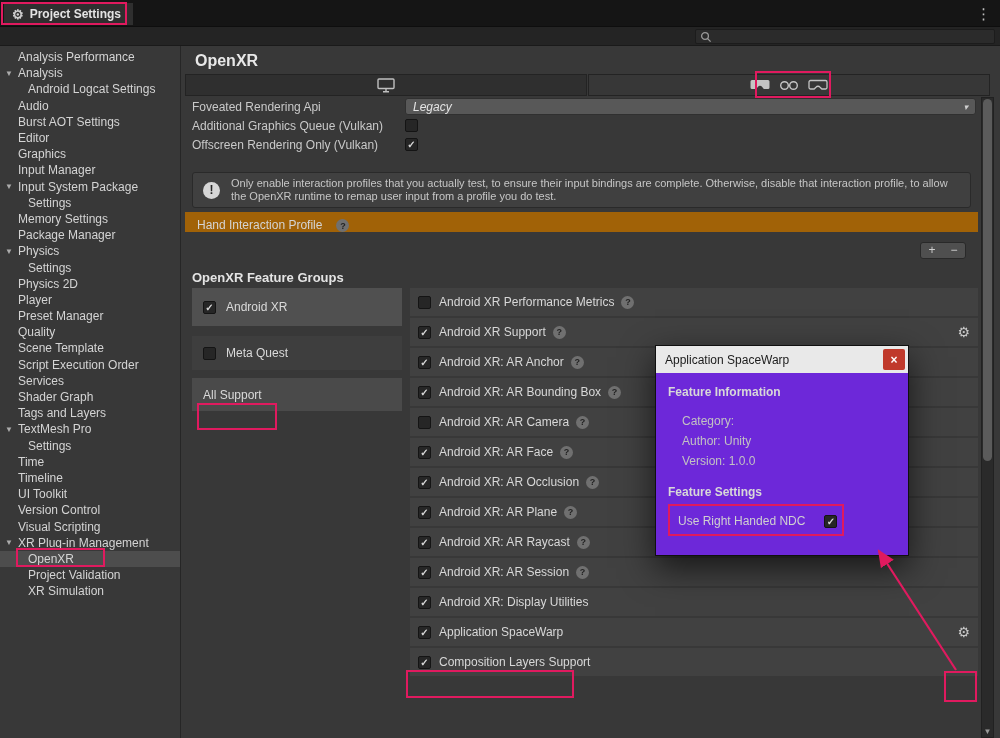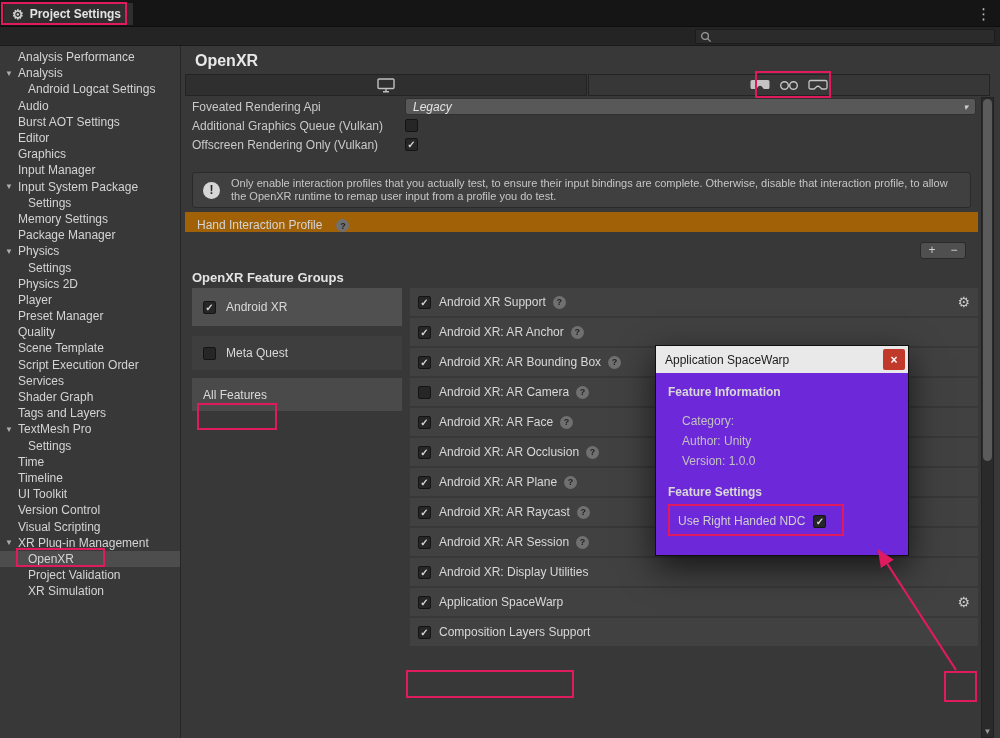--- a/index.html
+++ b/index.html
@@ -72,21 +72,21 @@
 
   
   .popup { position:absolute; left:655px; top:345px; width:254px; z-index:40; box-shadow:0 12px 32px rgba(0,0,0,.65); border:1px solid #101010; }
   .popup-title { height:27px; background:#e9e9e9; display:flex; align-items:center; }
   .popup-title .pt { flex:1; padding-left:9px; color:#1b1b1b; font-size:12px; }
   .popup-close { width:22px; height:21px; margin-right:3px; background:#c0392b; color:#fff; border-radius:2px; display:flex; align-items:center; justify-content:center; font-size:12px; font-weight:bold; }
   .popup-body { background:#6d28d9; padding:12px 12px 22px 12px; color:#c2c2c2; }
   .pb-h { font-weight:bold; color:#d8d8d8; }
   .pb-list { margin:12px 0 0 14px; line-height:20px; }
   .pb-h2 { margin-top:14px; font-weight:bold; color:#d8d8d8; }
-  .ndc-row { margin:12px 0 2px 10px; display:flex; align-items:center; gap:8px; height:20px; color:#d0d0d0; }
+  .ndc-row { margin:12px 0 2px 10px; display:flex; align-items:center; gap:19px; height:20px; color:#d0d0d0; }
 
   
   .annot { position:absolute; border:2px solid var(--annot); z-index:60; pointer-events:none; }
   .arrow-svg { position:absolute; left:0; top:0; z-index:55; pointer-events:none; }
 </style>
 </head>
 <body>
 
 <div id="app" style="--annot: #e01a5f;">
 
@@ -282,24 +282,29 @@
         <div class="groups-col">
             <div class="group-row g0 selected">
               <span class="cb checked">✓</span>
               <span>Android XR</span>
             </div>
             <div class="group-row g1">
               <span class="cb"></span>
               <span>Meta Quest</span>
             </div>
             <div class="group-row g2">
-              <span>All Features</span>
+              <span>All Support</span>
             </div>
           </div>
         <div class="features-col">
+            <div class="feat-row">
+              <span class="cb"></span>
+              <span class="lbl">Android XR Performance Metrics</span>
+              <span class="help"></span>
+            </div>
             <div class="feat-row">
               <span class="cb checked">✓</span>
               <span class="lbl">Android XR Support</span>
               <span class="help"></span>
               <span class="gear">⚙</span>
             </div>
             <div class="feat-row">
               <span class="cb checked">✓</span>
               <span class="lbl">Android XR: AR Anchor</span>
               <span class="help"></span>

